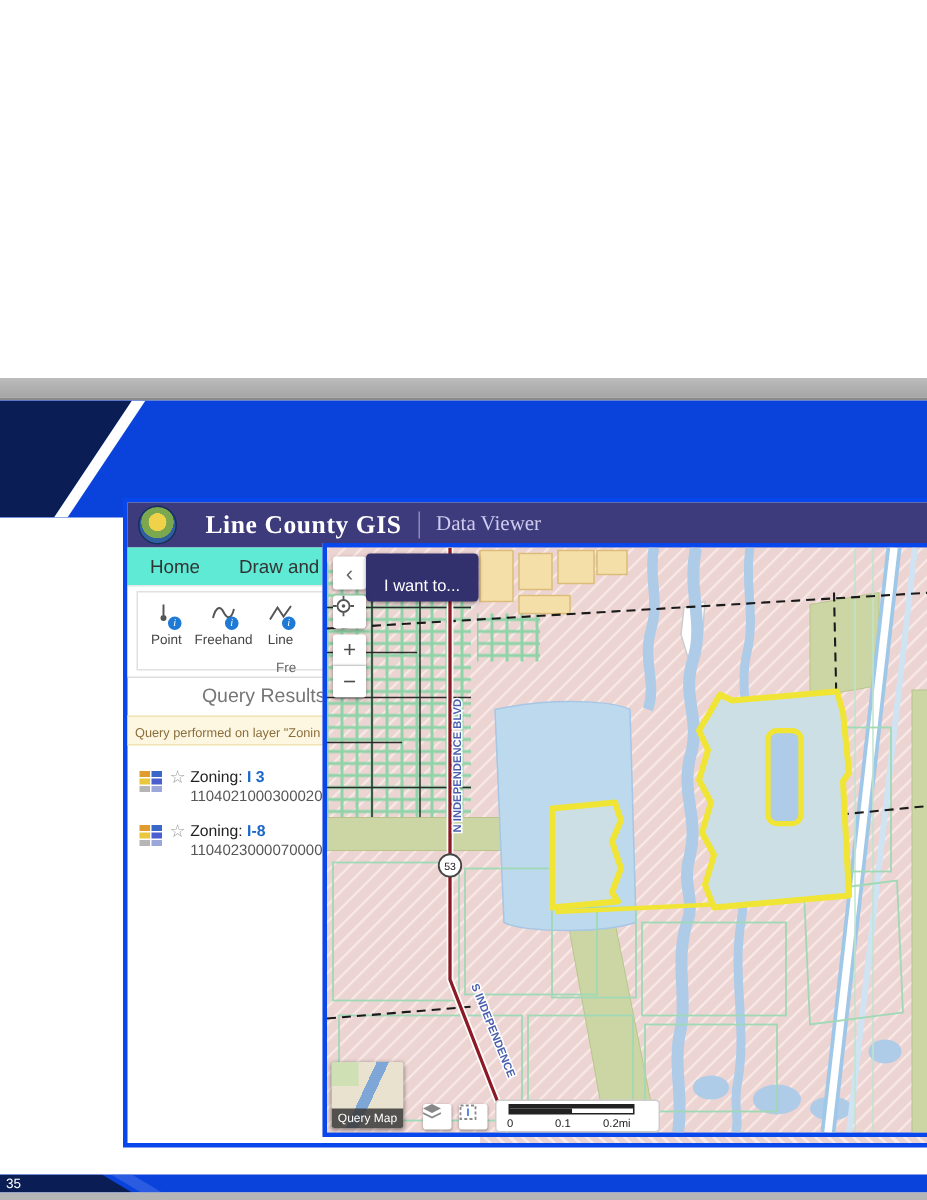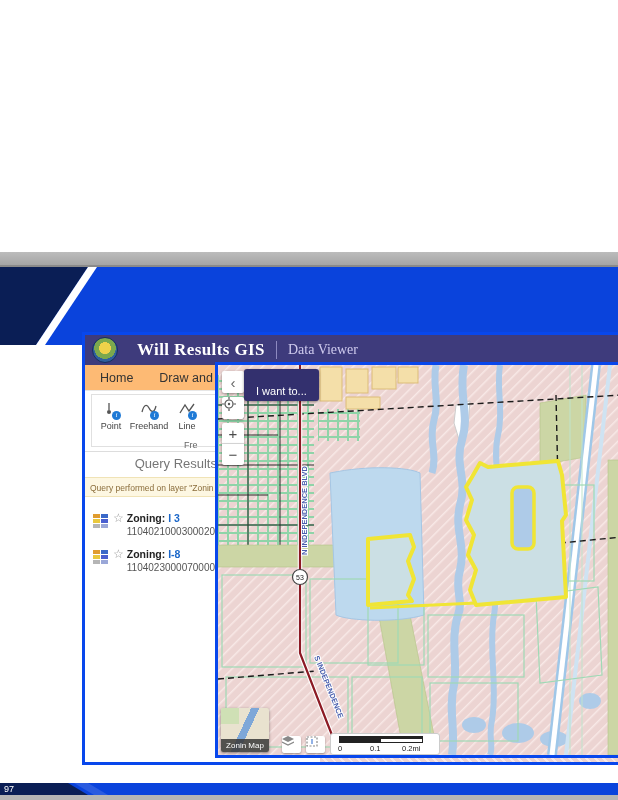--- a/index.html
+++ b/index.html
@@ -32,21 +32,21 @@
     background:radial-gradient(circle at 50% 42%, #f0d24a 0 32%, #7ba84e 33% 58%, #2f5f9e 59% 100%);
     border:1px solid #162f5e;box-sizing:border-box;}
   .app-title{font-family:"Liberation Serif",serif;font-weight:bold;color:#fff;
     font-size:17px;margin-left:19px;letter-spacing:.4px;white-space:nowrap;}
   .hdr-div{width:1px;height:18px;background:#8d89c0;margin:0 11px;}
   .app-subtitle{font-family:"Liberation Serif",serif;color:#cfcbee;font-size:14px;white-space:nowrap;}
   .app-map-bg{position:absolute;left:235px;top:30px;right:0;bottom:0;
     background:repeating-linear-gradient(45deg,#ecd4d2 0 4px,#f8e9e7 4px 6px);}
   .tab-row{position:absolute;left:0;top:30px;width:235px;height:26px;display:flex;gap:26px;
     padding-left:15px;align-items:center;font-size:12.5px;color:#333;box-sizing:border-box;
-    border-bottom:1px solid #e6e6e6;background:#fdba74;white-space:nowrap;}
+    border-bottom:1px solid #e6e6e6;background:#5eead4;white-space:nowrap;}
   .tab{cursor:default;}
   .ribbon{position:absolute;left:0;top:56px;width:235px;height:60px;background:#fff;}
   .tool-group{position:absolute;left:6px;top:3px;width:160px;height:53px;
     border:1px solid #e0e0e0;display:flex;align-items:flex-start;padding-top:7px;box-sizing:border-box;}
   .tool{width:38px;display:flex;flex-direction:column;align-items:center;position:relative;}
   .tool svg{display:block;}
   .tool-label{font-size:9px;color:#444;margin-top:5px;white-space:nowrap;}
   .info-badge{position:absolute;left:20px;top:9px;width:9px;height:9px;border-radius:50%;
     background:#1f7ad6;color:#fff;font-size:7px;line-height:9px;text-align:center;
     font-family:"Liberation Serif",serif;font-style:italic;}
@@ -57,21 +57,21 @@
   .notice{position:absolute;left:0;top:142px;width:133px;height:20px;background:#fdf7e2;
     border-top:1px solid #f0e3b6;border-bottom:1px solid #f0e3b6;font-size:8.5px;color:#8a6d3b;
     line-height:20px;padding-left:5px;white-space:nowrap;overflow:hidden;box-sizing:border-box;}
   .result{position:absolute;left:8px;display:flex;align-items:flex-start;width:124px;}
   .r1{top:177px;} .r2{top:213px;}
   .grid-icon{width:15px;height:14px;display:grid;grid-template-columns:7px 7px;
     grid-template-rows:4px 4px 4px;gap:1px;margin-top:2px;flex:0 0 auto;}
   .grid-icon i{display:block;}
   .star{color:#9a9a9a;font-size:12px;margin:0 3px 0 5px;line-height:13px;cursor:pointer;}
   .r-text{font-size:10.5px;color:#222;line-height:13px;white-space:nowrap;}
-  .r-field{font-weight:bold;}
+  .r-field{font-weight:normal;}
   .r-value{font-weight:bold;color:#1b67c9;}
   .r-parcel{color:#555;font-size:10px;}
 
   
   .map-shot{left:215px;top:362px;width:410px;height:396px;box-sizing:border-box;
     border:3px solid #0847ec;background:#ecd4d2;z-index:30;overflow:hidden;}
   .map-shot svg{position:absolute;left:0;top:0;}
   .map-btn{position:absolute;background:#fff;border:none;border-radius:2px;
     box-shadow:0 1px 3px rgba(0,0,0,.4);color:#4a4a4a;display:flex;align-items:center;
     justify-content:center;cursor:pointer;padding:0;}
@@ -104,28 +104,28 @@
 
 <div class="abs gray-top"></div>
 <div class="abs blue-band">
   <div class="abs navy-wedge"></div>
   <div class="abs white-slash"></div>
 </div>
 <div class="abs footer-bar">
   <div class="abs footer-navy"></div>
   <div class="abs footer-stripe"></div>
 </div>
-<div class="abs page-num">97</div>
+<div class="abs page-num">35</div>
 <div class="abs gray-bottom"></div>
 
 <div class="abs app-shot">
   <div class="app-map-bg"></div>
   <div class="app-header">
     <div class="seal"></div>
-    <div class="app-title">Will Results GIS</div>
+    <div class="app-title">Line County GIS</div>
     <div class="hdr-div"></div>
     <div class="app-subtitle">Data Viewer</div>
   </div>
   <div class="tab-row">
     <span class="tab">Home</span>
     <span class="tab">Draw and Meas</span>
   </div>
   <div class="ribbon">
     <div class="tool-group">
       <div class="tool">
@@ -314,21 +314,21 @@
   </button>
   <button class="map-btn btn-zin">
     <span>+</span>
   </button>
   <button class="map-btn btn-zout">
     <span>−</span>
   </button>
 
   <div class="abs basemap">
     <div class="patch"></div>
-    <div class="basemap-label">Zonin Map</div>
+    <div class="basemap-label">Query Map</div>
   </div>
   <div class="mini-btn mb1">
     <svg width="12" height="11" viewBox="0 0 12 11">
       <path d="M6,0 L12,3 L6,6 L0,3 Z" fill="#888"></path>
       <path d="M0,6 L6,9 L12,6" fill="none" stroke="#888" stroke-width="1.2"></path>
     </svg>
   </div>
   <div class="mini-btn mb2">
     <svg width="12" height="11" viewBox="0 0 12 11">
       <rect x="1" y="1" width="10" height="9" fill="none" stroke="#888" stroke-width="1.2" stroke-dasharray="2,1.5"></rect>

